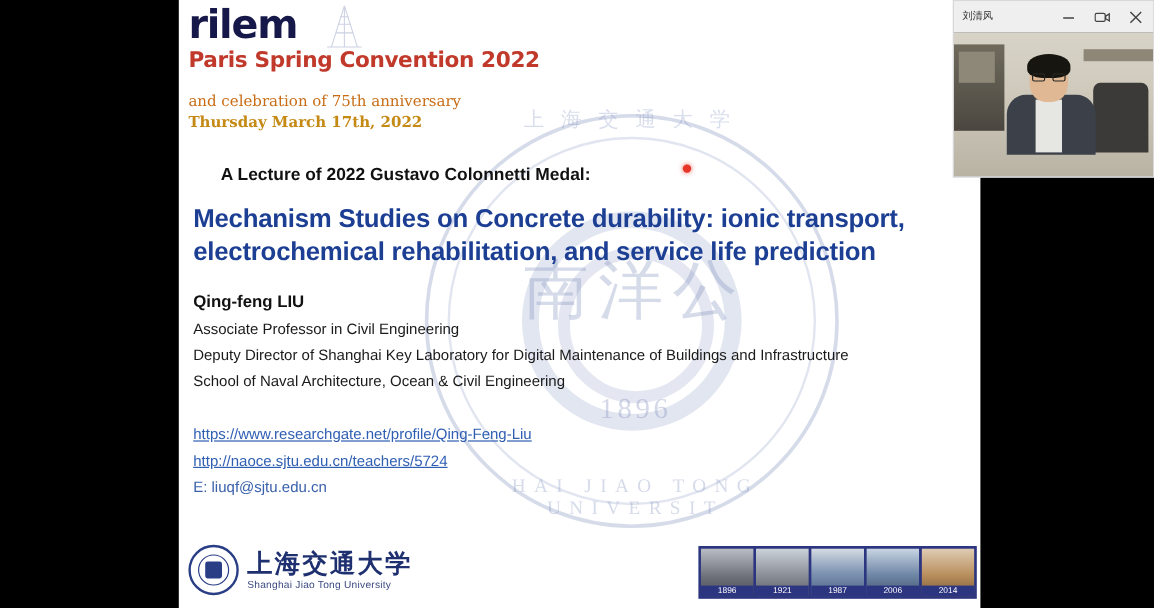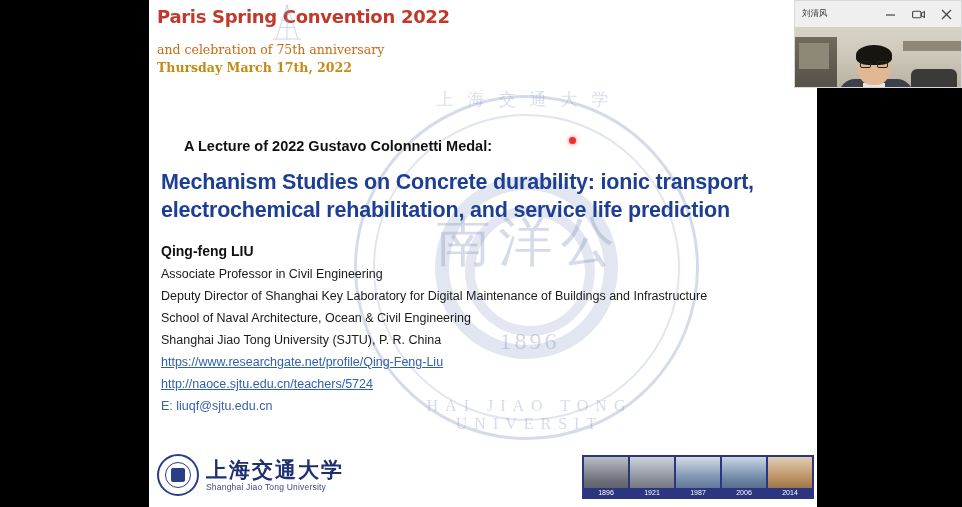--- a/index.html
+++ b/index.html
@@ -298,21 +298,21 @@
     background: #e8352a;
     box-shadow: 0 0 4px rgba(232,53,42,0.8);
   }
 
   
   #video-panel {
     position: absolute;
     right: 0px;
     top: 0px;
     width: 168px;
-    height: 88px;
+    height: 148px;
     background: #f1f1f1;
     border: 1px solid #d8d8d8;
     box-sizing: border-box;
     overflow: hidden;
   }
   #video-titlebar {
     position: absolute;
     left: 0; top: 0; right: 0;
     height: 26px;
     background: #efeff0;
@@ -462,33 +462,33 @@
       <div id="wm-arc-bot">HAI JIAO TONG UNIVERSIT</div>
     </div>
 
     <div id="rilem-block">
       <svg id="rilem-tower" viewBox="0 0 60 40">
         <g stroke="#9aa4c8" stroke-width="1" fill="none">
           <path d="M30 1 L18 39 M30 1 L42 39 M22 26 L38 26 M24 18 L36 18 M26 11 L34 11 M14 39 L46 39"></path>
           <path d="M30 1 L30 39"></path>
         </g>
       </svg>
+      <div id="rilem-logo">rilem</div>
       <div id="conv-title">Paris Spring Convention 2022</div>
       <div id="conv-sub">and celebration of 75th anniversary</div>
       <div id="conv-date">Thursday March 17th, 2022</div>
     </div>
 
     <div id="lecture-line">A Lecture of 2022 Gustavo Colonnetti Medal:</div>
     <div id="main-title">Mechanism Studies on Concrete durability: ionic transport, electrochemical rehabilitation, and service life prediction</div>
     <div id="author">Qing-feng LIU</div>
 
     <div class="aff" style="top:267px;">Associate Professor in Civil Engineering</div>
     <div class="aff" style="top:311px;">School of Naval Architecture, Ocean &amp; Civil Engineering</div>
     <div class="aff" style="top:289px;">Deputy Director of Shanghai Key Laboratory for Digital Maintenance of Buildings and Infrastructure</div>
-    <div class="aff" style="top:333px;">Shanghai Jiao Tong University (SJTU), P. R. China</div>
 
     <div class="link" style="top:355px;">https://www.researchgate.net/profile/Qing-Feng-Liu</div>
     <div class="link" style="top:377px;">http://naoce.sjtu.edu.cn/teachers/5724</div>
     <div class="link nolink" style="top:399px;">E: liuqf@sjtu.edu.cn</div>
 
     <div id="laser-dot"></div>
 
     <div id="sjtu-logo">
       <div id="sjtu-seal">
         <div id="sjtu-seal-inner"></div>

